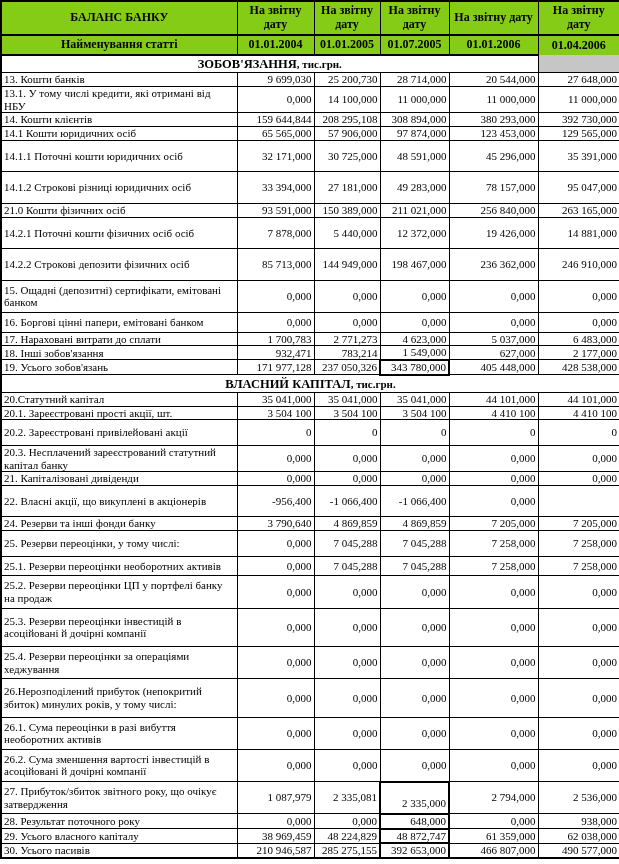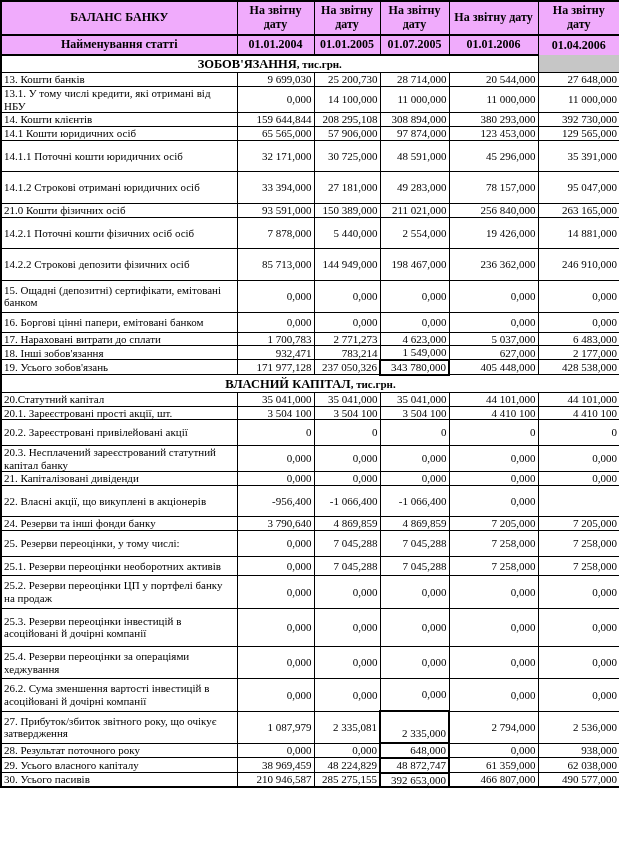--- a/index.html
+++ b/index.html
@@ -1,20 +1,20 @@
 <!DOCTYPE html>
 <html><head>
 <meta charset="utf-8">
 <style>
   html,body{margin:0;padding:0;background:#ffffff;}
   body{width:619px;font-family:"Liberation Serif",serif;color:#000;}
   table{border-collapse:collapse;table-layout:fixed;width:619px;border:2px solid #000;}
   col.c0{width:236px}col.c1{width:77px}col.c2{width:66px}col.c3{width:69px}col.c4{width:89px}col.c5{width:82px}
   th,td{border:1px solid #000;font-size:11px;line-height:1.15;padding:0 2px;vertical-align:middle;overflow:hidden;}
-  th.hc{background:#f0abfc;font-weight:bold;text-align:center;font-size:12px;padding:2px 2px;}
+  th.hc{background:#84cc16;font-weight:bold;text-align:center;font-size:12px;padding:2px 2px;}
   tr.hrow-top th{border-bottom:2px solid #000;height:28px;}
   tr.hrow-dates th{border-bottom:2px solid #000;height:14px;}
   tr.hrow-dates th.nob{border-bottom:hidden;}
   td.greycont{background:#c6c6c6;border-top:hidden;}
   tr.section td{text-align:center;font-weight:bold;padding:1px 0;}
   .sec-title{font-size:12.5px;}
   .sec-unit{font-size:11px;}
   td.label{text-align:left;margin-left:36px;}
   td.num{text-align:right;white-space:nowrap;}
   tr.h-m td{padding-top:3px;padding-bottom:3px;}
@@ -92,40 +92,40 @@
       </tr>
       <tr class="h-t">
         <td class="label">14.1.1 Поточні кошти юридичних осіб</td>
         <td class="num">32 171,000</td>
         <td class="num">30 725,000</td>
         <td class="num">48 591,000</td>
         <td class="num">45 296,000</td>
         <td class="num">35 391,000</td>
       </tr>
       <tr class="h-t">
-        <td class="label">14.1.2 Строкові отримані юридичних осіб</td>
+        <td class="label">14.1.2 Строкові різниці юридичних осіб</td>
         <td class="num">33 394,000</td>
         <td class="num">27 181,000</td>
         <td class="num">49 283,000</td>
         <td class="num">78 157,000</td>
         <td class="num">95 047,000</td>
       </tr>
       <tr class="h-s">
         <td class="label">21.0 Кошти фізичних осіб</td>
         <td class="num">93 591,000</td>
         <td class="num">150 389,000</td>
         <td class="num">211 021,000</td>
         <td class="num">256 840,000</td>
         <td class="num">263 165,000</td>
       </tr>
       <tr class="h-t">
         <td class="label">14.2.1 Поточні кошти фізичних осіб осіб</td>
         <td class="num">7 878,000</td>
         <td class="num">5 440,000</td>
-        <td class="num">2 554,000</td>
+        <td class="num">12 372,000</td>
         <td class="num">19 426,000</td>
         <td class="num">14 881,000</td>
       </tr>
       <tr class="h-t">
         <td class="label">14.2.2 Строкові депозити фізичних осіб</td>
         <td class="num">85 713,000</td>
         <td class="num">144 949,000</td>
         <td class="num">198 467,000</td>
         <td class="num">236 362,000</td>
         <td class="num">246 910,000</td>
@@ -262,20 +262,36 @@
         <td class="num">0,000</td>
       </tr>
       <tr class="h-m">
         <td class="label">25.4. Резерви переоцінки за операціями хеджування</td>
         <td class="num">0,000</td>
         <td class="num">0,000</td>
         <td class="num">0,000</td>
         <td class="num">0,000</td>
         <td class="num">0,000</td>
       </tr>
+      <tr class="h-l">
+        <td class="label">26.Нерозподілений прибуток (непокритий збиток) минулих років, у тому числі:</td>
+        <td class="num">0,000</td>
+        <td class="num">0,000</td>
+        <td class="num">0,000</td>
+        <td class="num">0,000</td>
+        <td class="num">0,000</td>
+      </tr>
+      <tr class="h-m">
+        <td class="label">26.1. Сума переоцінки в разі вибуття необоротних активів</td>
+        <td class="num">0,000</td>
+        <td class="num">0,000</td>
+        <td class="num">0,000</td>
+        <td class="num">0,000</td>
+        <td class="num">0,000</td>
+      </tr>
       <tr class="h-m">
         <td class="label">26.2. Сума зменшення вартості інвестицій в асоційовані й дочірні компанії</td>
         <td class="num">0,000</td>
         <td class="num">0,000</td>
         <td class="num">0,000</td>
         <td class="num">0,000</td>
         <td class="num">0,000</td>
       </tr>
       <tr class="h-m">
         <td class="label">27. Прибуток/збиток звітного року, що очікує затвердження</td>

